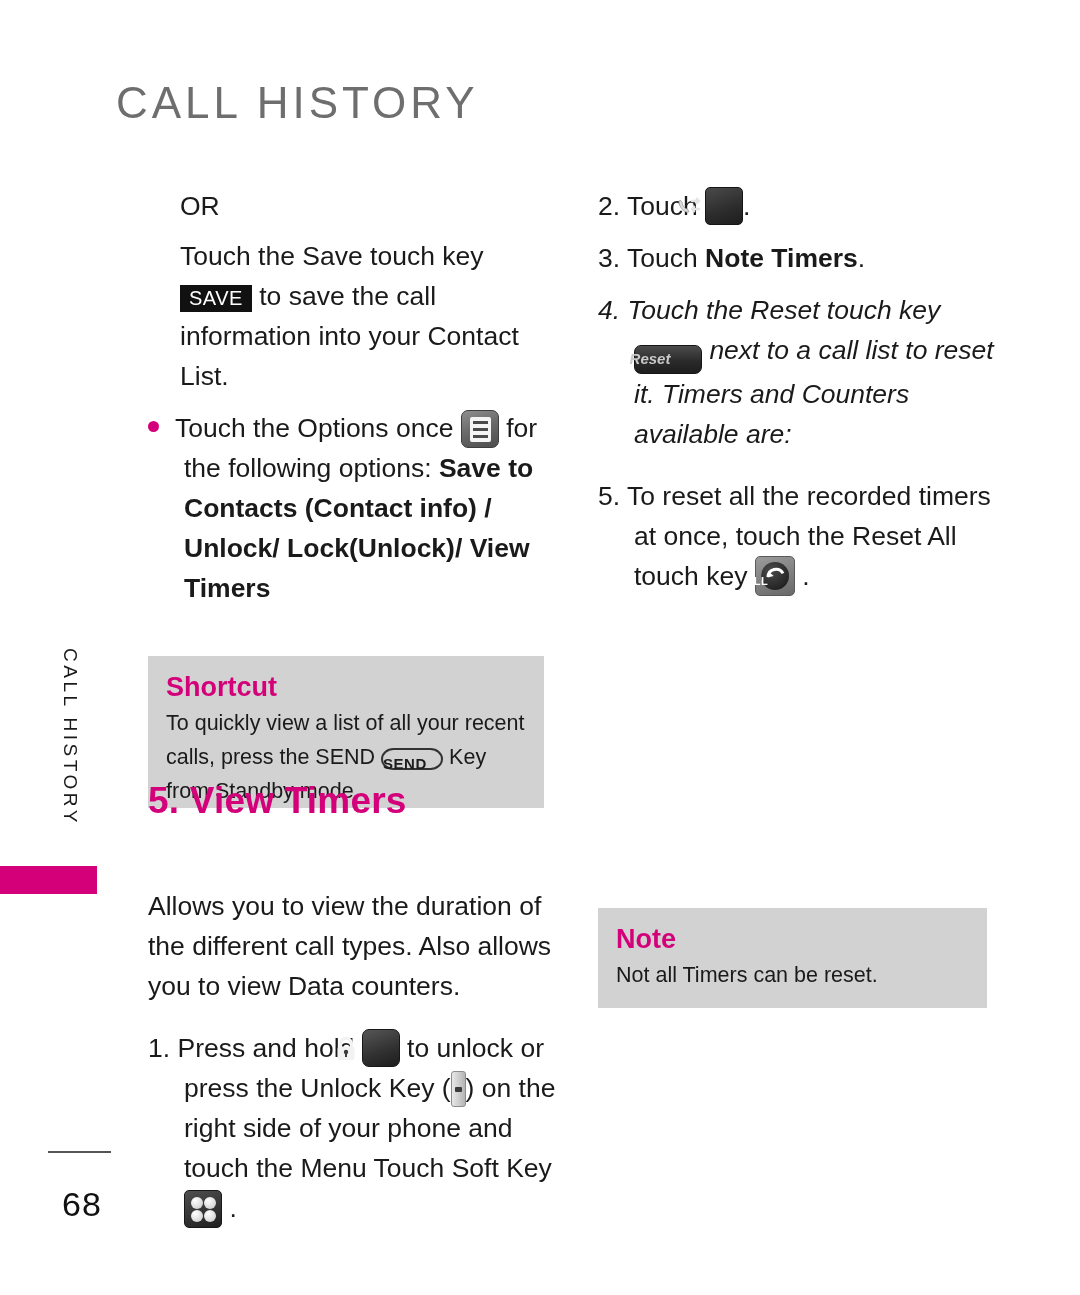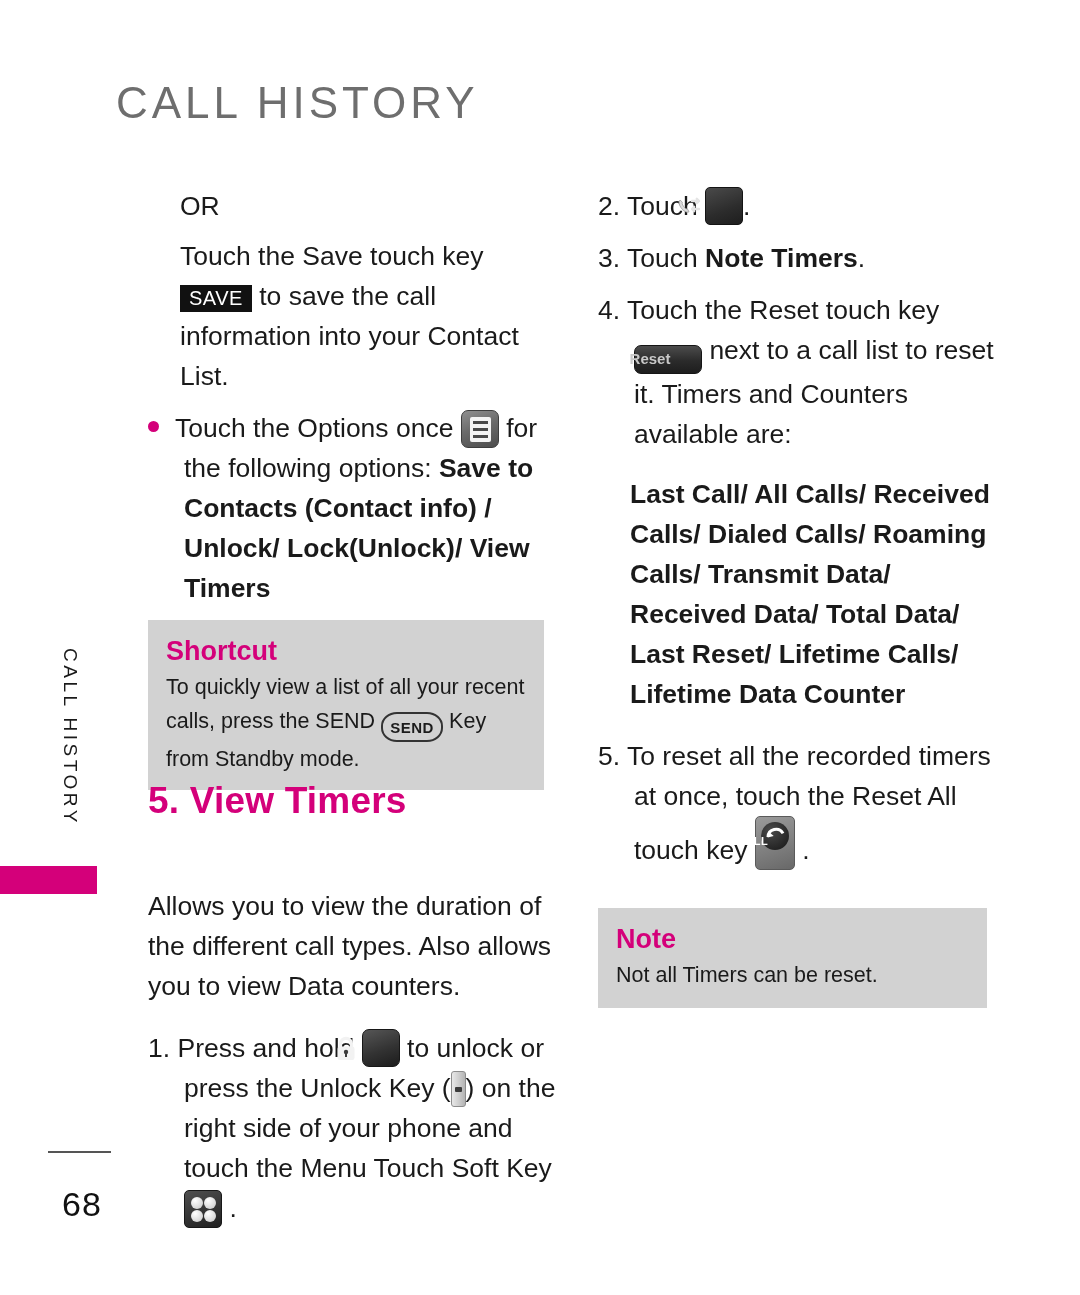--- a/index.html
+++ b/index.html
@@ -185,28 +185,28 @@
     display: block;
   }
   .ico-menukey b:nth-child(1) { left: 6px;  top: 6px; }
   .ico-menukey b:nth-child(2) { left: 19px; top: 6px; }
   .ico-menukey b:nth-child(3) { left: 6px;  top: 19px; }
   .ico-menukey b:nth-child(4) { left: 19px; top: 19px; }
 
   
   .ico-send {
     width: 62px;
-    height: 30px;
+    height: 22px;
     border: 2px solid #333333;
     border-radius: 16px / 14px;
     color: #1c1c1c;
     font-size: 15px;
     font-weight: bold;
     letter-spacing: 0.5px;
-    text-align: center;
+    text-align: left;
     line-height: 27px;
     vertical-align: -0.32em;
     box-sizing: border-box;
     background: transparent;
   }
 
   
   .ico-reset {
     width: 68px;
     height: 29px;
@@ -218,21 +218,21 @@
     font-size: 15px;
     font-weight: bold;
     text-align: center;
     line-height: 26px;
     vertical-align: -0.30em;
   }
 
   
   .ico-resetall {
     width: 40px;
-    height: 54px;
+    height: 40px;
     border-radius: 5px;
     background: linear-gradient(160deg,#9b9b9b 0%,#7d7d7d 60%,#686868 100%);
     border: 1px solid #5a5a5a;
     box-sizing: border-box;
     vertical-align: -0.42em;
   }
   .ico-resetall .disc {
     position: absolute;
     left: 5px; top: 5px;
     width: 28px; height: 28px;
@@ -265,23 +265,23 @@
   }
   .callout .callout-body {
     font-size: 21.5px;
     line-height: 34px;
     color: #1a1a1a;
   }
 
   .box-shortcut {
     position: absolute;
     left: 148px;
-    top: 620px;
+    top: 656px;
     width: 396px;
-    padding: 14px 16px 14px 18px;
+    padding: 14px 16px 0 18px;
   }
   .box-note {
     position: absolute;
     left: 598px;
     top: 908px;
     width: 389px;
     padding: 14px 16px 16px 18px;
   }
 
   
@@ -401,28 +401,27 @@
         <path d="M29 21 h-7 l2.2 -2.2 M22 21 l2.2 2.2" fill="none" stroke="#e4e4e4" stroke-width="2.4" stroke-linecap="round" stroke-linejoin="round"></path>
       </svg>
     </span><span>.</span>
   </div>
 
   <div class="blk hang" style="margin-top:12px;">
     <span>3.</span>
     <span>Touch </span><span class="bold">Note Timers</span><span>.</span>
   </div>
 
-  <div class="blk hang" style="margin-top:12px;">
+  <div class="blk hang" style="margin-top:12px;font-style:italic;">
     <span>4.</span>
     <span>Touch the Reset touch key</span>
     <span class="ico ico-reset">Reset</span>
     <span>next to a call list to reset it. Timers and Counters available are:</span>
   </div>
 
-  <div class="blk bold indent-1" style="margin-top:20px;">Last Call/ All Calls/ Received Calls/ Dialed Calls/ Roaming Calls/ Transmit Data/ Received Data/ Total Data/ Last Reset/ Lifetime Calls/ Lifetime Data Counter</div>
 
   <div class="blk hang" style="margin-top:22px;">
     <span>5.</span>
     <span>To reset all the recorded timers at once, touch the Reset All touch key</span>
     <span class="ico ico-resetall">
       <span class="disc"></span>
       <svg width="40" height="40" viewBox="0 0 40 40" style="position:absolute;left:0;top:0;" aria-hidden="true">
         <path d="M12 20 a8 8 0 0 1 15 -3.6" fill="none" stroke="#ffffff" stroke-width="3"></path>
         <path d="M12.5 14.5 l-0.8 6 l6 -1.4 z" fill="#ffffff"></path>
       </svg>

